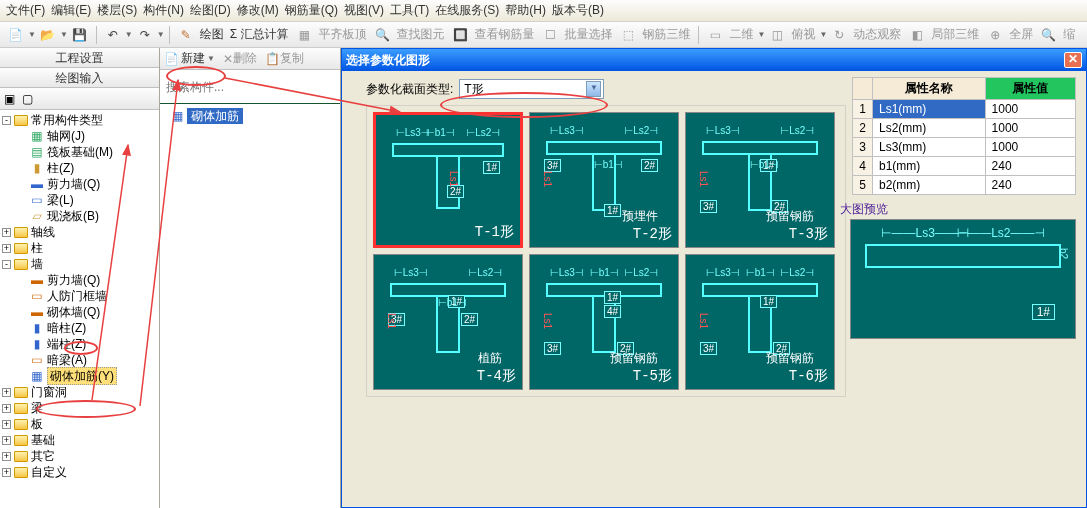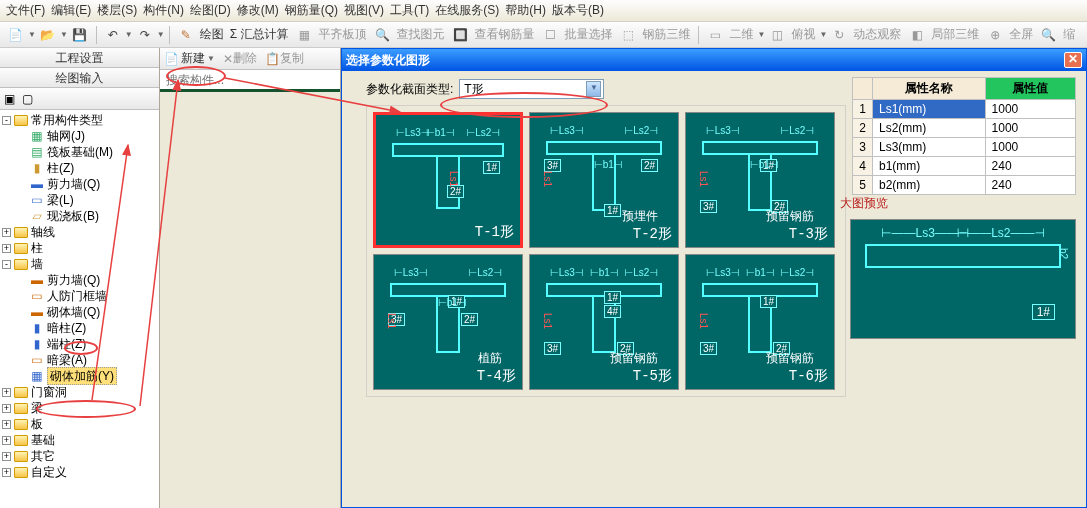--- a/index.html
+++ b/index.html
@@ -26,21 +26,21 @@
 .tnode .exp{width:9px;height:9px;border:1px solid #919191;background:#fff;color:#000;font-size:9px;line-height:7px;text-align:center;margin-right:3px;}
 .ticon{width:14px;height:12px;margin-right:3px;display:inline-flex;align-items:center;justify-content:center;}
 .folder{background:linear-gradient(#fff2b0,#f5c548);border:1px solid #d29b00;width:14px;height:11px;border-radius:1px;}
 .sel{background:#ffe07a;border:1px dotted #999;padding:0 2px;}
 .circ{position:absolute;border:2px solid #e84040;border-radius:50%;pointer-events:none;}
 
 .midcol{width:181px;display:flex;flex-direction:column;border-right:1px solid #aca899;}
 .midbar{height:22px;background:linear-gradient(#fdfdfd,#e8e8e8);border-bottom:1px solid #c0c0c0;display:flex;align-items:center;padding:0 4px;}
 .midbtn{display:flex;align-items:center;margin-right:8px;color:#333;}
 .midbtn.gray{color:#999;}
-.search{height:22px;border-bottom:3px solid #14532d;}
+.search{height:34px;border-bottom:1px solid #14532d;}
 .search input{width:100%;height:100%;border:none;padding:0 6px;background:#fff;color:#999;outline:none;}
 .midtree{flex:1;background:#fff;padding:4px;}
 .midsel{background:#316ac5;color:#fff;padding:1px 4px;}
 
 .dlg{position:absolute;left:341px;top:48px;width:746px;height:460px;background:#ece9d8;border:1px solid #0054e3;}
 .dlghead{height:22px;background:linear-gradient(#3b9dff,#0054e3);color:#fff;display:flex;align-items:center;justify-content:space-between;padding:0 4px;font-weight:bold;}
 .dlghead .cls{width:18px;height:16px;background:#e87050;border:1px solid #fff;color:#fff;text-align:center;line-height:12px;border-radius:2px;}
 .dlgbody{padding:8px 24px;position:relative;height:calc(100% - 22px);}
 .row1{display:flex;align-items:center;margin-bottom:6px;}
 .row1 label{margin-right:6px;}
@@ -54,21 +54,21 @@
 .cell .sub{position:absolute;right:20px;bottom:22px;color:#fff;font-size:12px;}
 
 .proptbl{position:absolute;right:10px;top:6px;width:224px;border:1px solid #c0c0c0;background:#fff;border-collapse:collapse;}
 .proptbl th,.proptbl td{border:1px solid #c0c0c0;padding:2px 6px;height:18px;}
 .proptbl th{background:#f5ebd6;}
 .proptbl th.v{background:#22c55e;}
 .proptbl td.idx{background:#f7f2e3;text-align:center;width:20px;}
 .proptbl td.n{background:#fff;}
 .proptbl td.n.sel{background:#316ac5;color:#fff;}
 
-.prevlbl{position:absolute;right:198px;top:124px;color:#b91c1c;}
+.prevlbl{position:absolute;right:198px;top:130px;color:#4c1d95;}
 .preview{position:absolute;right:10px;top:148px;width:226px;height:120px;background:#006666;border:1px solid #888;}
 
 .arrow-svg{position:absolute;pointer-events:none;z-index:50;}
 
 
 .dia{position:absolute;inset:10px 10px 28px 10px;}
 .hbar{position:absolute;left:6px;right:6px;top:18px;height:14px;border:2px solid #5ff;}
 .vbar{position:absolute;left:50%;top:30px;width:24px;bottom:8px;margin-left:-12px;border:2px solid #5ff;border-top:none;}
 .ls{position:absolute;top:2px;color:#7ff;font-size:10px;}
 .tag{position:absolute;font-size:10px;color:#fff;border:1px solid #7ff;padding:0 2px;background:#006666;}
@@ -280,20 +280,23 @@
       <span class="midbtn gray">
           <span>✕</span>
           <span>删除</span>
         </span>
       <span class="midbtn gray">
           <span>📋</span>
           <span>复制</span>
         </span>
     </div>
     <div class="search"><input placeholder="搜索构件..." style=""></div>
+    <div class="midtree">
+      <div style="padding-left:8px;"><span style="color:#36c;margin-right:4px;">▦</span><span class="midsel">砌体加筋</span></div>
+    </div>
   </div>
 </div>
 
 <div class="dlg">
   <div class="dlghead">
     <span>选择参数化图形</span>
     <span class="cls">✕</span>
   </div>
   <div class="dlgbody">
     <div class="row1">

